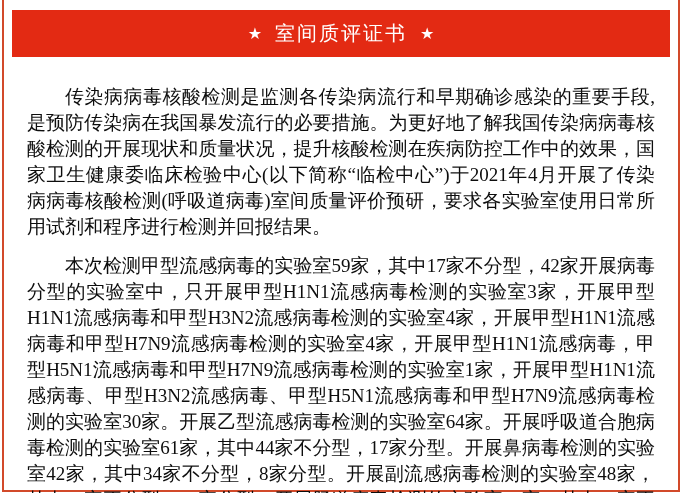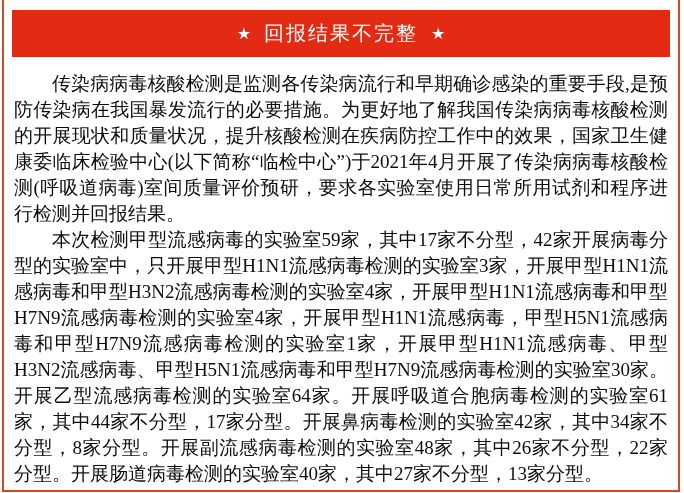--- a/index.html
+++ b/index.html
@@ -45,33 +45,33 @@
     letter-spacing: 0;
   }
   .doc-body {
     padding: 14px 10px 0 10px;
     color: #0d0d0d;
     font-size: 19px;
     line-height: 26px;
     text-align: justify;
   }
   .doc-body p {
-    margin: 0;
+    margin: 13px;
     text-indent: 2em;
   }
 </style>
 </head>
 <body>
 
 <div class="page">
   <div class="frame">
 
     <div class="banner">
       <span class="star">★</span>
-      <span class="title">回报结果不完整</span>
+      <span class="title">室间质评证书</span>
       <span class="star">★</span>
     </div>
 
     <div class="doc-body">
       <p>传染病病毒核酸检测是监测各传染病流行和早期确诊感染的重要手段,是预防传染病在我国暴发流行的必要措施。为更好地了解我国传染病病毒核酸检测的开展现状和质量状况，提升核酸检测在疾病防控工作中的效果，国家卫生健康委临床检验中心(以下简称“临检中心”)于2021年4月开展了传染病病毒核酸检测(呼吸道病毒)室间质量评价预研，要求各实验室使用日常所用试剂和程序进行检测并回报结果。</p>
       <p>本次检测甲型流感病毒的实验室59家，其中17家不分型，42家开展病毒分型的实验室中，只开展甲型H1N1流感病毒检测的实验室3家，开展甲型H1N1流感病毒和甲型H3N2流感病毒检测的实验室4家，开展甲型H1N1流感病毒和甲型H7N9流感病毒检测的实验室4家，开展甲型H1N1流感病毒，甲型H5N1流感病毒和甲型H7N9流感病毒检测的实验室1家，开展甲型H1N1流感病毒、甲型H3N2流感病毒、甲型H5N1流感病毒和甲型H7N9流感病毒检测的实验室30家。开展乙型流感病毒检测的实验室64家。开展呼吸道合胞病毒检测的实验室61家，其中44家不分型，17家分型。开展鼻病毒检测的实验室42家，其中34家不分型，8家分型。开展副流感病毒检测的实验室48家，其中26家不分型，22家分型。开展肠道病毒检测的实验室40家，其中27家不分型，13家分型。</p>
     </div>
 
   </div>
 </div>

